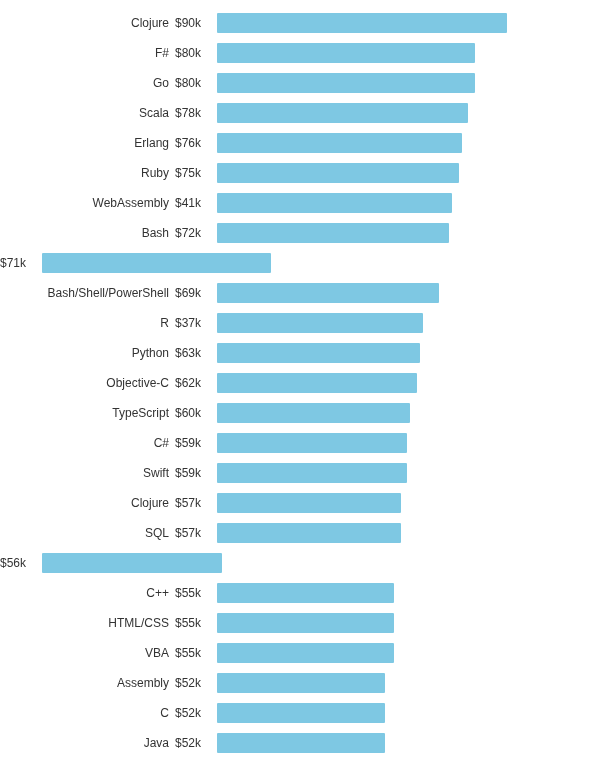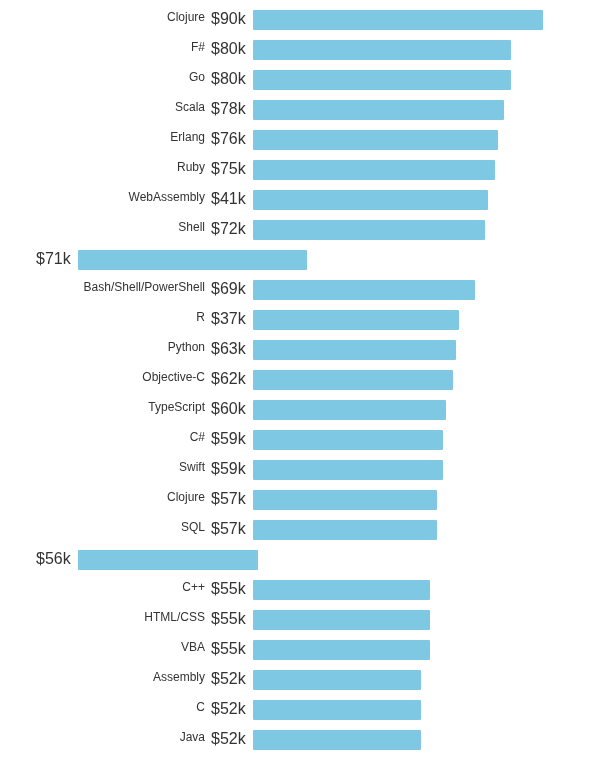--- a/index.html
+++ b/index.html
@@ -9,37 +9,36 @@
       width: 599px;
       min-height: 780px;
       overflow-x: hidden;
     }
     .chart-container {
       padding: 10px 10px 10px 0;
       width: 599px;
     }
     .bar-row {
       display: flex;
-      align-items: flex-start;
+      align-items: center;
       margin-bottom: 4px;
       height: 26px;
-      margin-left: 36px;
     }
     .label {
       width: 175px;
       text-align: right;
       font-size: 12px;
       color: #333;
       padding-right: 6px;
       flex-shrink: 0;
     }
     .value {
       width: 42px;
       text-align: left;
-      font-size: 16px;
+      font-size: 12px;
       color: #333;
       font-weight: 500;
       flex-shrink: 0;
       padding-right: 4px;
     }
     .bar-track {
       flex: 1;
       height: 20px;
       position: relative;
     }
@@ -96,21 +95,21 @@
       </div>
     </div>
     <div class="bar-row">
       <div class="label">WebAssembly</div>
       <div class="value">$41k</div>
       <div class="bar-track">
         <div class="bar" style="width: 235px;"></div>
       </div>
     </div>
     <div class="bar-row">
-      <div class="label">Shell</div>
+      <div class="label">Bash</div>
       <div class="value">$72k</div>
       <div class="bar-track">
         <div class="bar" style="width: 232px;"></div>
       </div>
     </div>
     <div class="bar-row">
       <div class="value">$71k</div>
       <div class="bar-track">
         <div class="bar" style="width: 229px;"></div>
       </div>

